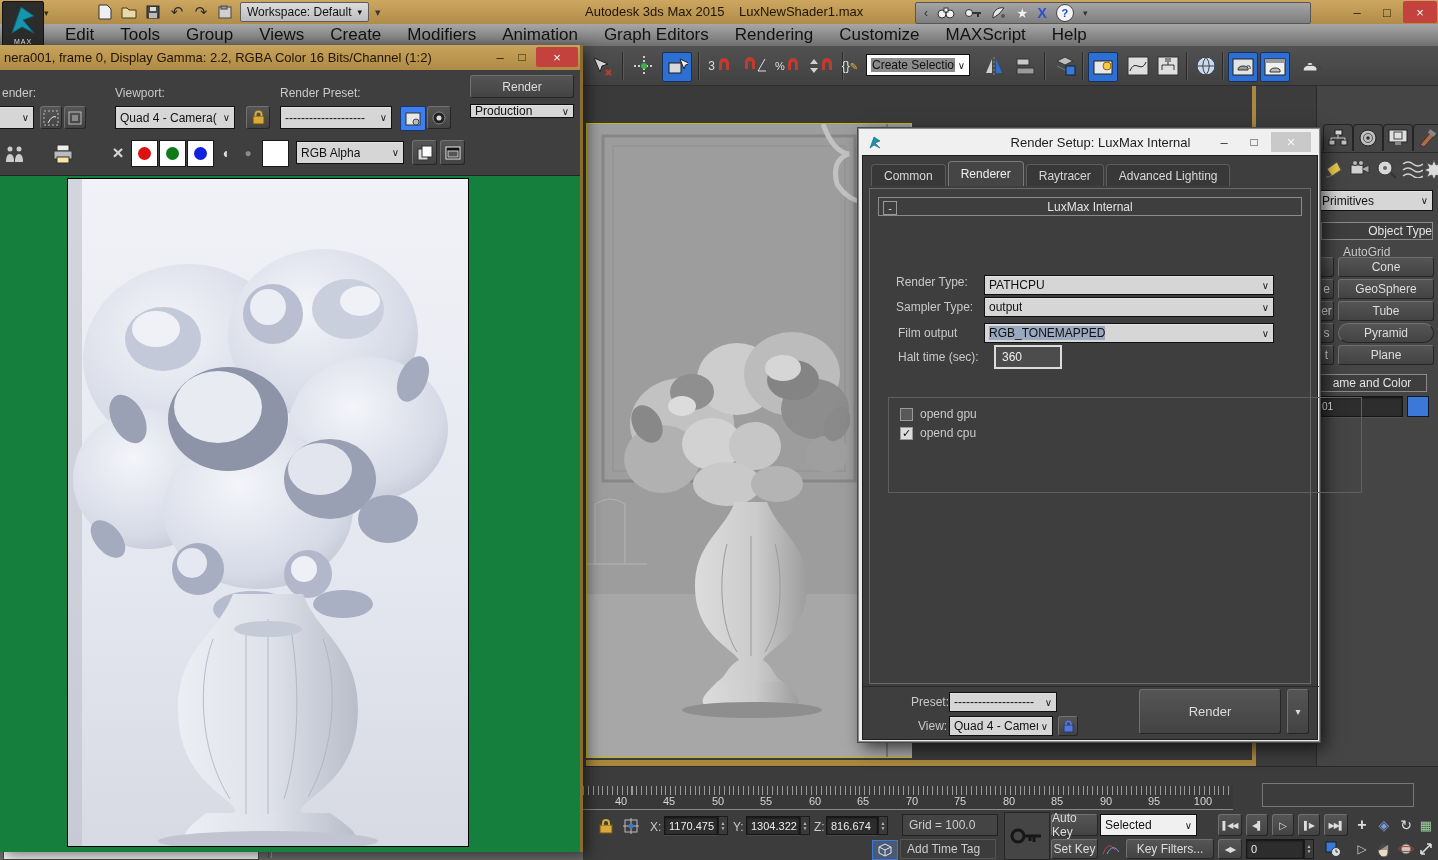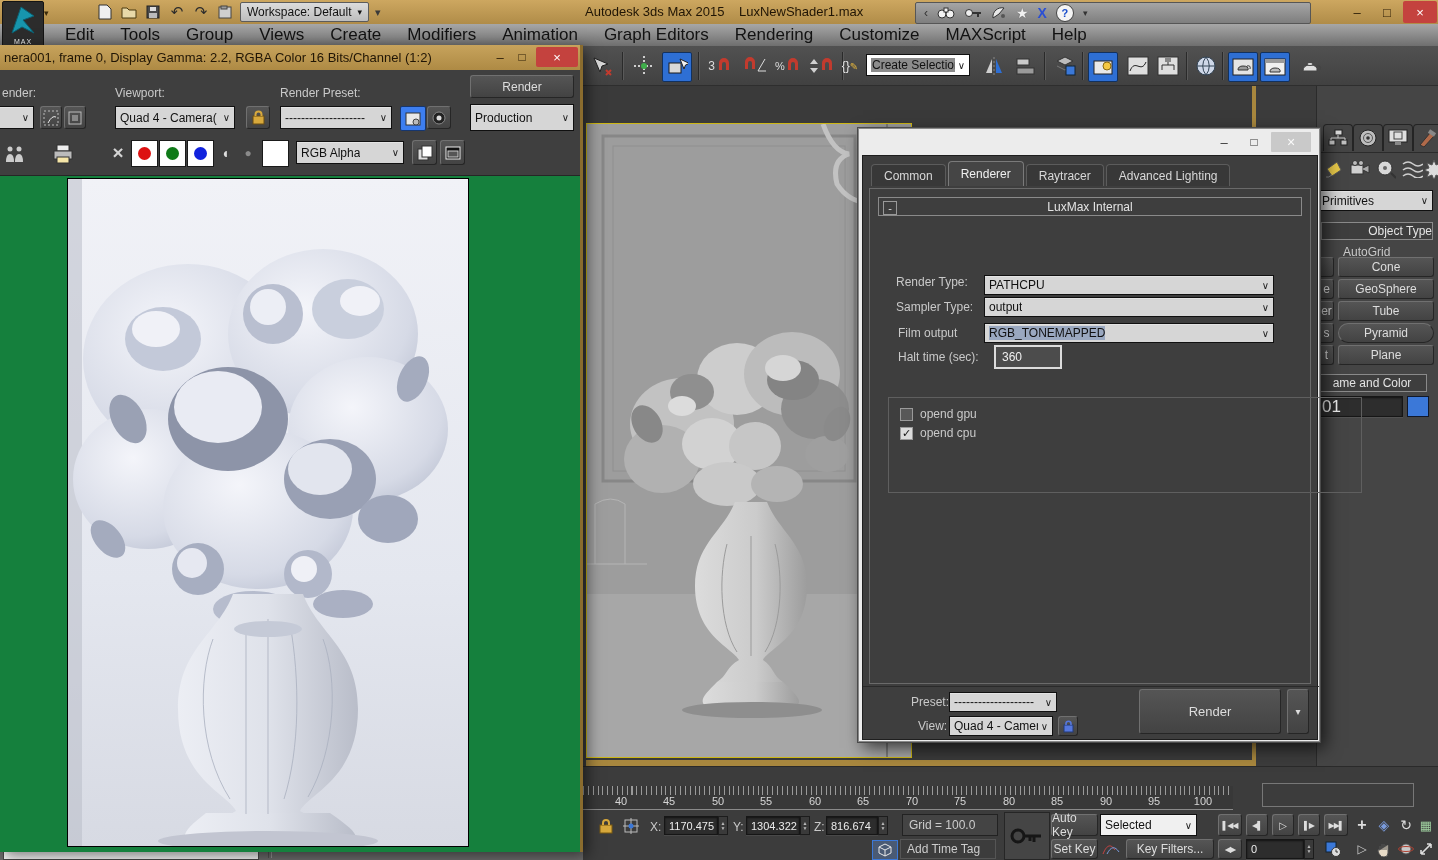--- a/index.html
+++ b/index.html
@@ -404,21 +404,21 @@
     <div class="btn3d abs" style="left:21px;top:193px;width:96px;height:20px;">GeoSphere</div>
     <div class="btn3d abs" style="left:2px;top:215px;width:15px;height:20px;border-radius:0 3px 3px 0;overflow:hidden;">er</div>
     <div class="btn3d abs" style="left:21px;top:215px;width:96px;height:20px;">Tube</div>
     <div class="btn3d abs" style="left:2px;top:237px;width:15px;height:20px;border-radius:0 3px 3px 0;overflow:hidden;">s</div>
     <div class="btn3d abs" style="left:21px;top:237px;width:96px;height:20px;border-radius:10px;">Pyramid</div>
     <div class="btn3d abs" style="left:2px;top:259px;width:15px;height:20px;border-radius:0 3px 3px 0;overflow:hidden;">t</div>
     <div class="btn3d abs" style="left:21px;top:259px;width:96px;height:20px;">Plane</div>
     <div class="rollout abs" style="left:0px;top:288px;width:110px;height:18px;">
       <span>ame and Color</span>
     </div>
-    <div class="darkfield abs" style="left:0px;top:310px;width:86px;height:21px;font-size:17px;">01</div>
+    <div class="darkfield abs" style="left:0px;top:310px;width:86px;height:21px;font-size:10px;">01</div>
     <div class="abs" style="left:90px;top:310px;width:22px;height:21px;background:#3b78d8;border:1px solid #10182a;box-sizing:border-box;"></div>
   </div>
 
   <div class="abs" style="left:583px;top:766px;width:855px;height:94px;background:#3c3c3c;border-top:1px solid #2a2a2a;"></div>
 
   <div class="abs" style="left:583px;top:786px;width:650px;height:23px;background:#383838;border-bottom:1px solid #8a8a8a;">
     <div style="height:9px;background:repeating-linear-gradient(90deg,#9a9a9a 0 1px,transparent 1px 4.85px);"></div>
     <span class="abs tseg" style="left:38px;top:9px;">40</span>
     <span class="abs tseg" style="left:86px;top:9px;">45</span>
     <span class="abs tseg" style="left:135px;top:9px;">50</span>
@@ -587,21 +587,21 @@
             <circle cx="11" cy="10" r="3" fill="#bbb" stroke="#444"></circle>
           </svg>
         </div>
       <div class="btn3d abs ico" style="left:427px;top:36px;width:24px;height:23px;">
           <svg width="14" height="14">
             <circle cx="7" cy="7" r="6" fill="#222" stroke="#888"></circle>
             <circle cx="7" cy="7" r="2.5" fill="#ddd"></circle>
           </svg>
         </div>
       <div class="btn3d abs" style="left:470px;top:5px;width:104px;height:23px;">Render</div>
-      <div class="combo abs" style="left:470px;top:34px;width:104px;height:27px;">
+      <div class="combo abs" style="left:470px;top:34px;width:104px;height:14px;">
         <span class="txt">Production</span>
         <span class="chev">∨</span>
       </div>
 
       <div class="abs ico" style="left:2px;top:72px;width:26px;height:24px;">
           <svg width="22" height="18">
             <circle cx="6" cy="4" r="2.5" fill="#ccc"></circle>
             <path d="M2 17 q0-8 4-8 q4 0 4 8" fill="#ccc"></path>
             <circle cx="15" cy="4" r="2.5" fill="#ccc"></circle>
             <path d="M11 17 q0-8 4-8 q4 0 4 8" fill="#ccc"></path>
@@ -694,20 +694,28 @@
           <path d="M145 460 C130 500,130 570,162 620 M178 445 v190 M200 440 v195 M222 445 C232 500,232 570,216 620 M255 460 C270 500,268 570,240 618" stroke="#aab0bf" fill="none" opacity=".8"></path>
           <ellipse cx="200" cy="450" rx="34" ry="8" fill="#c5cad7"></ellipse>
           <ellipse cx="200" cy="662" rx="110" ry="10" fill="#c2c5d1"></ellipse>
         </g>
       </svg>
     </div>
   </div>
 
   <div class="abs" style="left:858px;top:128px;width:462px;height:614px;background:#ececec;border:1px solid #888;box-shadow:0 0 0 1px #4a4a4a,5px 6px 16px #000a;box-sizing:border-box;">
 
+    <div class="abs" style="left:0;top:0;width:100%;height:26px;background:#f0f0f0;display:flex;align-items:center;">
+      <span class="ico" style="margin-left:8px;">
+          <svg width="15" height="15">
+            <path d="M3 13 L7 2 L13 6 L8 8 L13 13 L7 10 Z" fill="#1795ad" stroke="#0c5f70" stroke-width=".6"></path>
+          </svg>
+        </span>
+      <span style="flex:1;text-align:center;font-size:13px;color:#1c1c1c;">Render Setup: LuxMax Internal</span>
+    </div>
     <div class="abs ico" style="left:352px;top:4px;width:26px;height:18px;color:#333;font-size:13px;">–</div>
     <div class="abs ico" style="left:382px;top:4px;width:26px;height:18px;color:#333;font-size:12px;">□</div>
     <div class="abs ico" style="left:412px;top:3px;width:40px;height:20px;background:#c9c9c9;color:#fafafa;font-size:14px;border-radius:1px;">×</div>
 
     <div class="abs" style="left:3px;top:26px;width:456px;height:585px;background:#3e3e3e;border:1px solid #1e1e1e;box-sizing:border-box;">
 
       <div class="abs" style="left:8px;top:8px;display:flex;gap:2px;align-items:flex-end;">
         <div class="tab">Common</div>
         <div class="tab active">Renderer</div>
         <div class="tab">Raytracer</div>

